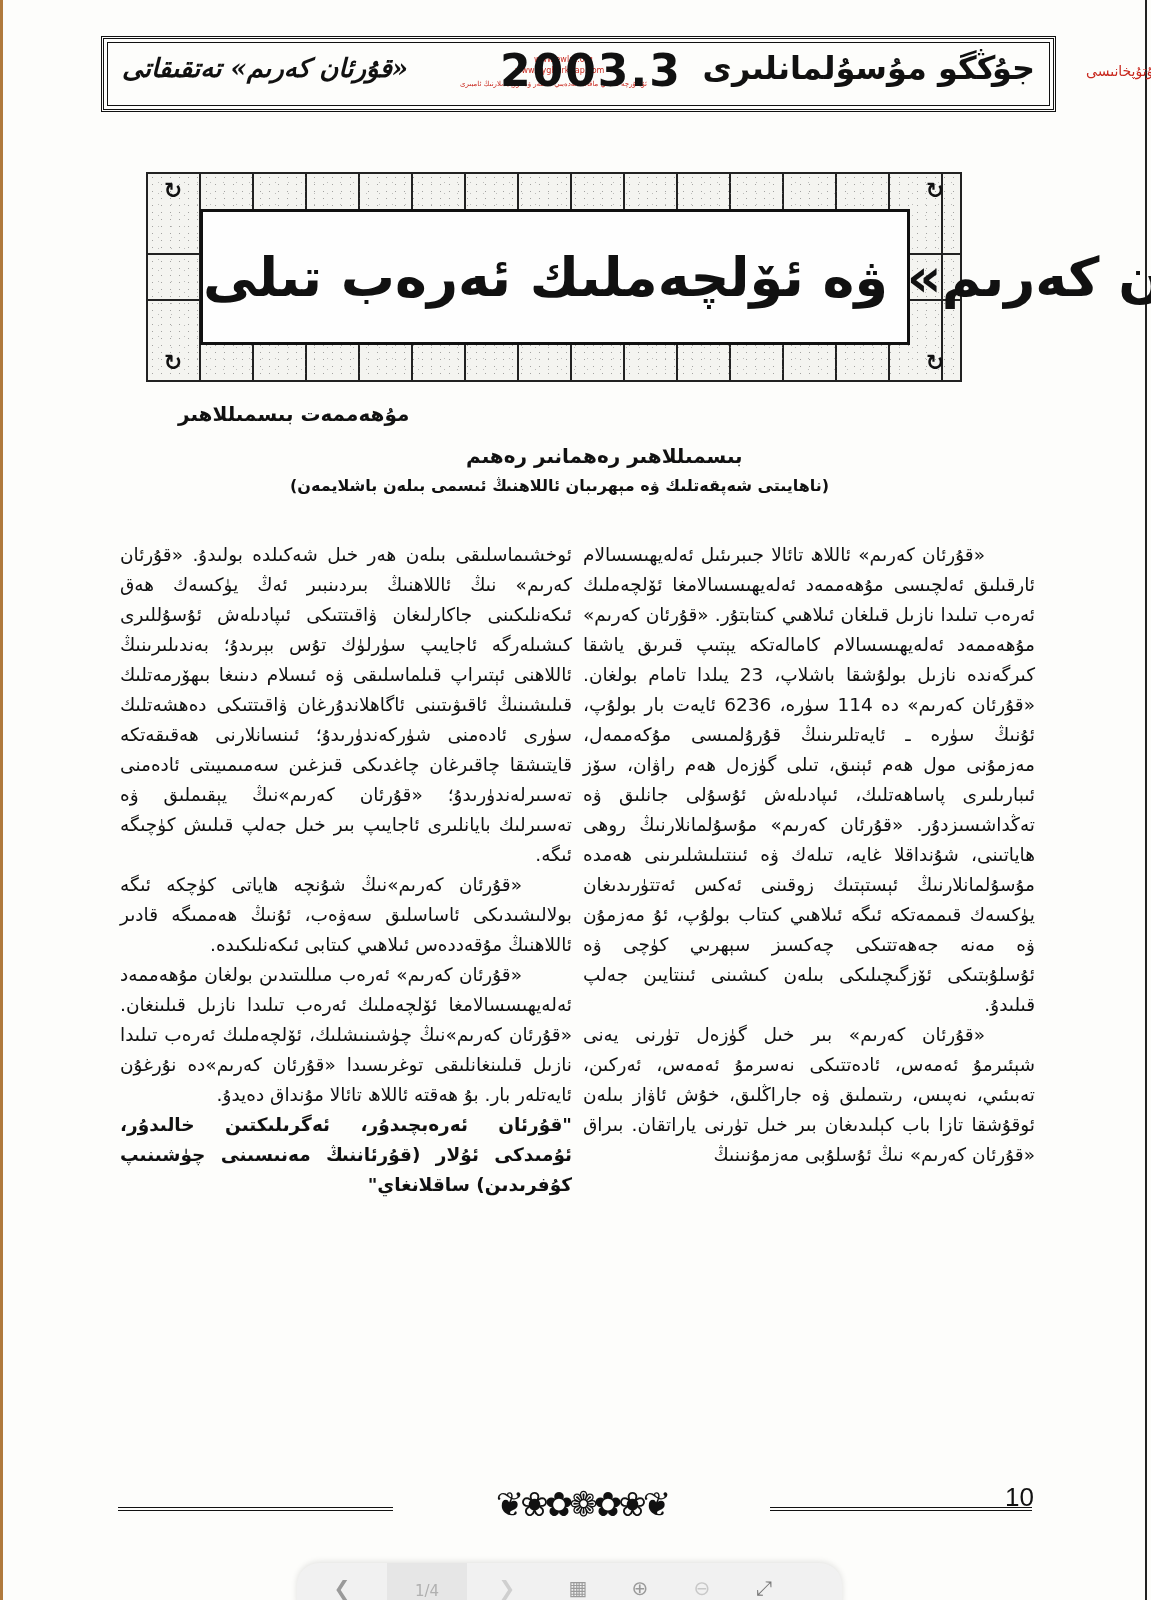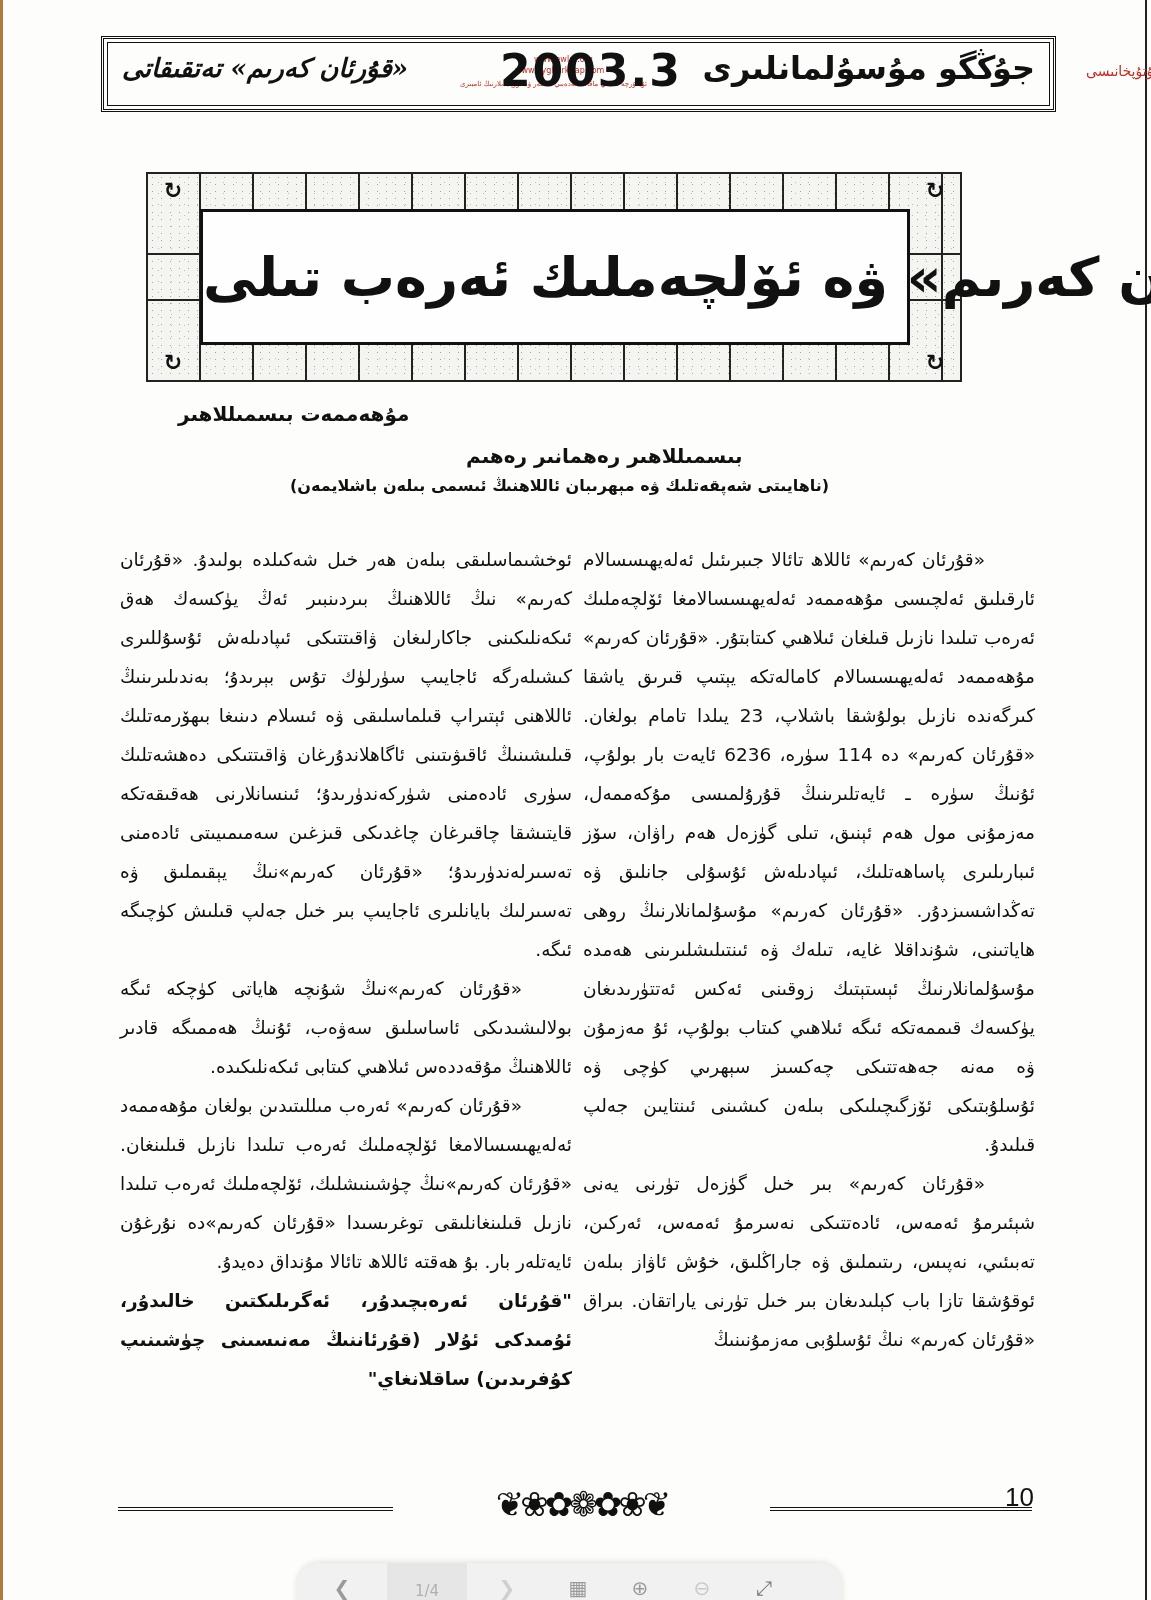--- a/index.html
+++ b/index.html
@@ -62,21 +62,21 @@
   
   .author { position: absolute; left: 178px; top: 402px; font-size: 20px; font-weight: bold; direction: rtl; }
   .basmala { position: absolute; left: 466px; top: 444px; font-size: 20px; font-weight: bold; direction: rtl; }
   .basmala-trans { position: absolute; left: 290px; top: 476px; font-size: 16px; font-weight: bold; direction: rtl; }
 
   
   .col {
     position: absolute; top: 540px; width: 452px;
     direction: rtl; text-align: justify;
     font-family: "DejaVu Sans", sans-serif;
-    font-size: 18.5px; line-height: 39px;
+    font-size: 18.5px; line-height: 30px;
   }
   .col-right { left: 583px; }
   .col-left { left: 120px; }
   .col p { margin: 0; text-indent: 0; }
   .col p.indent { text-indent: 50px; }
   .col p.bold { font-weight: bold; }
 
   
   .footer-rule-l { position: absolute; left: 118px; top: 1507px; width: 275px; height: 0; border-top: 4px double #111; }
   .footer-rule-r { position: absolute; left: 770px; top: 1507px; width: 262px; height: 0; border-top: 4px double #111; }

